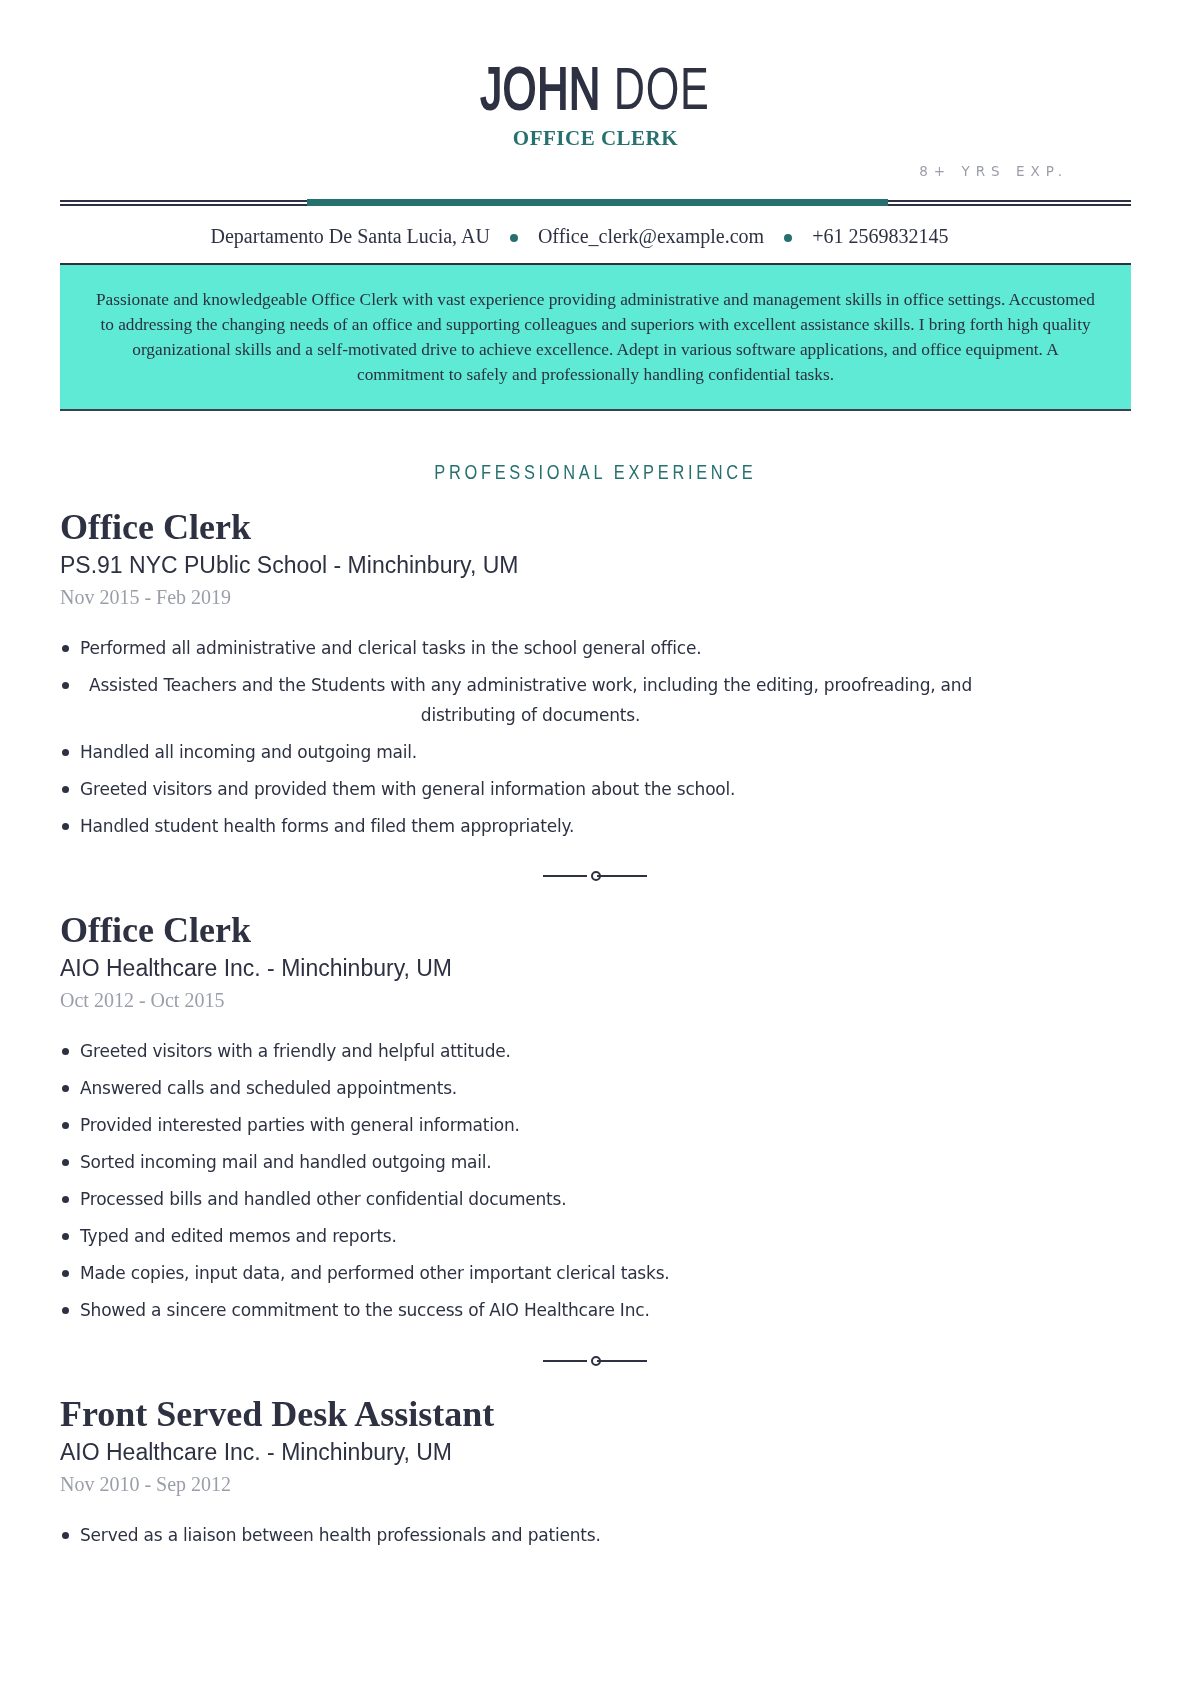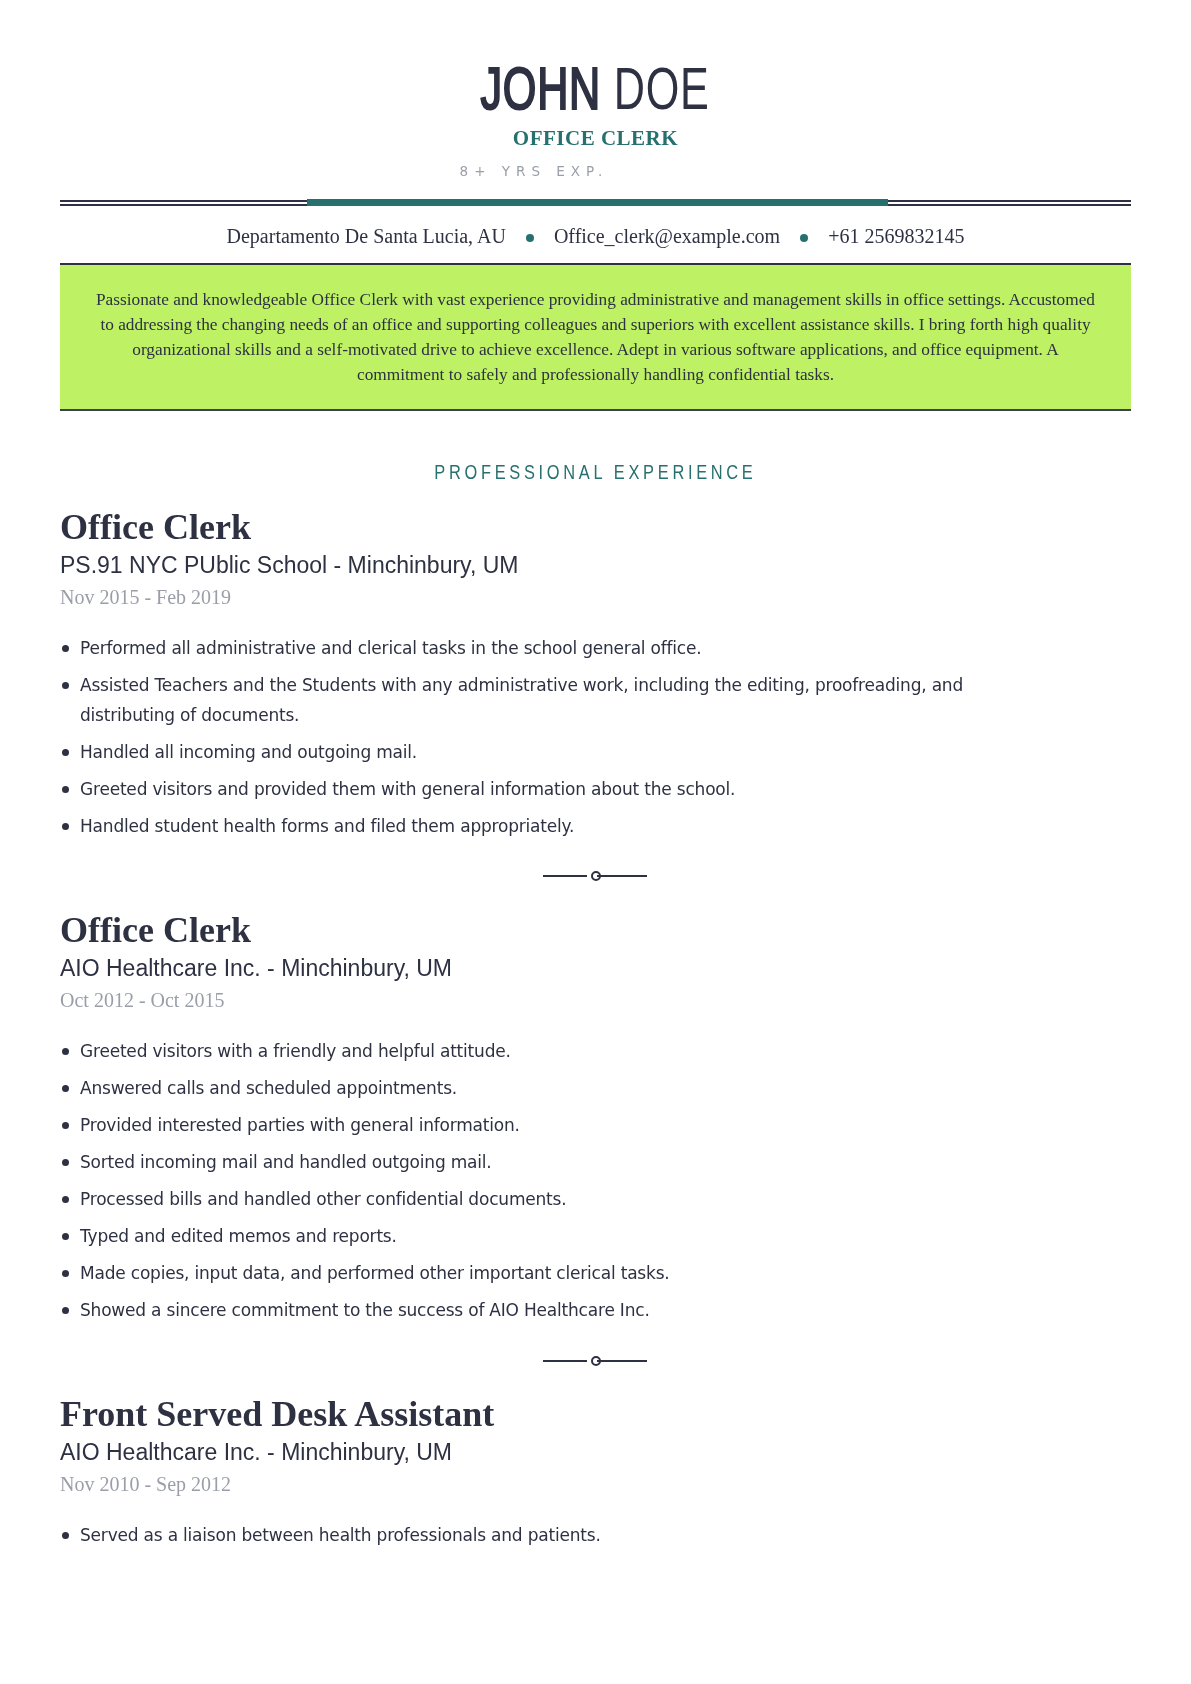--- a/index.html
+++ b/index.html
@@ -12,39 +12,39 @@
     color: #2d3142; letter-spacing: 1px;
   }
   .name span.inner { display: inline-block; transform: scaleX(0.72); transform-origin: center; }
   .name .first { color: #ffffff; -webkit-text-stroke: 2.2px #2d3142; paint-order: stroke; text-shadow: none; }
   .name .first { color: #2d3142; }
   .role {
     position: absolute; left: 0; width: 1191px; top: 126px; text-align: center;
     font-family: "Liberation Serif", serif; font-weight: bold; font-size: 21px; color: #26706f; letter-spacing: 0.5px;
   }
   .exp {
-    position: absolute; left: 0; width: 1068px; top: 163px; text-align: center;
+    position: absolute; left: 0; width: 1068px; top: 163px; text-align: right;
     font-family: "DejaVu Sans", sans-serif; font-size: 13.5px; color: #9a9ea8; letter-spacing: 6px;
   }
 
   .rule-double-top { position: absolute; left: 60px; width: 1071px; top: 200px; height: 2px; background: #2d3142; }
   .rule-double-bot { position: absolute; left: 60px; width: 1071px; top: 204px; height: 2px; background: #2d3142; }
   .teal-bar { position: absolute; left: 307px; width: 581px; top: 199px; height: 7px; background: #26706f; }
 
   .contact {
-    position: absolute; left: 60px; width: 1071px; top: 221px; height: 30px;
+    position: absolute; left: 44px; width: 1071px; top: 221px; height: 30px;
     display: flex; justify-content: center; align-items: center; gap: 0;
     font-family: "Liberation Serif", serif; font-size: 20px; color: #2d3142;
   }
   .contact .dot { width: 8px; height: 8px; border-radius: 50%; background: #26706f; margin: 4px 20px 0 20px; display: inline-block; }
   .contact-rule { position: absolute; left: 60px; width: 1071px; top: 263px; height: 2px; background: #2d3142; }
 
   .summary {
     position: absolute; left: 60px; width: 1071px; top: 265px; height: 146px;
-    background: #bef264; border-bottom: 2px solid #3c4050; box-sizing: border-box;
+    background: #5eead4; border-bottom: 2px solid #3c4050; box-sizing: border-box;
     padding: 22px 30px 15px 30px; text-align: center;
     font-family: "Liberation Serif", serif; font-size: 17.3px; line-height: 25px; color: #2d3142;
   }
 
   .section-title {
     position: absolute; left: 0; width: 1191px; top: 461px; text-align: center;
     font-family: "Liberation Sans", sans-serif; font-size: 20px; color: #26706f; letter-spacing: 4.5px;
   }
   .section-title span { display: inline-block; transform: scaleX(0.82); transform-origin: center; }
 
@@ -103,21 +103,21 @@
   <div class="section-title">
     <span>PROFESSIONAL EXPERIENCE</span>
   </div>
 
   <div class="job" style="top:505px;">
     <div class="job-title">Office Clerk</div>
     <div class="job-company">PS.91 NYC PUblic School - Minchinbury, UM</div>
     <div class="job-dates">Nov 2015 - Feb 2019</div>
     <ul class="bullets">
       <li>Performed all administrative and clerical tasks in the school general office.</li>
-      <li style="padding-right:150px;">Assisted Teachers and the Students with any administrative work, including the editing, proofreading, and distributing of documents.</li>
+      <li style="padding-right:150px;text-align:center;">Assisted Teachers and the Students with any administrative work, including the editing, proofreading, and distributing of documents.</li>
       <li>Handled all incoming and outgoing mail.</li>
       <li>Greeted visitors and provided them with general information about the school.</li>
       <li>Handled student health forms and filed them appropriately.</li>
     </ul>
   </div>
 
   <div class="divider" style="top:870px;">
     <div class="line l"></div>
     <div class="circle"></div>
     <div class="line r"></div>

